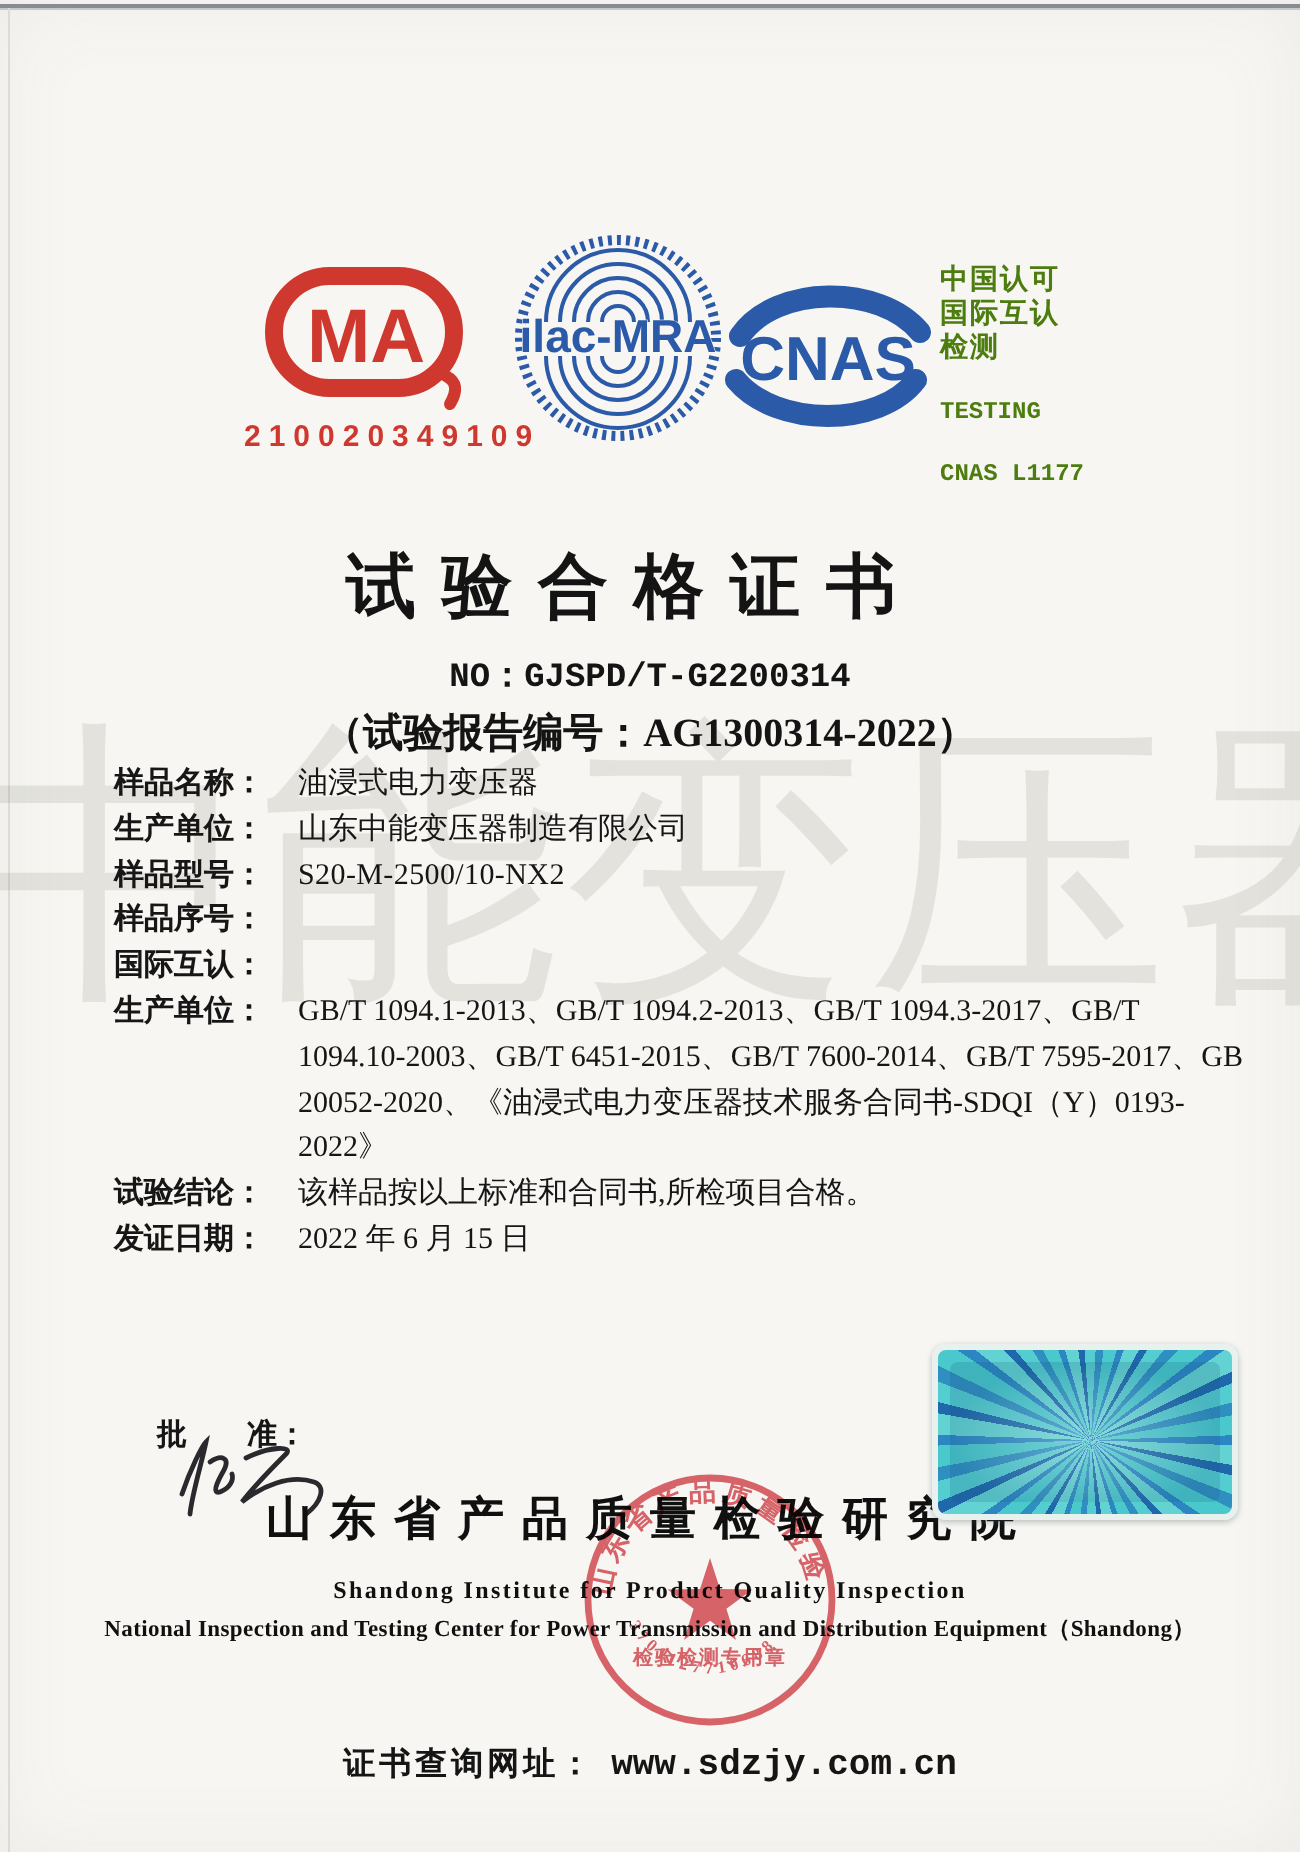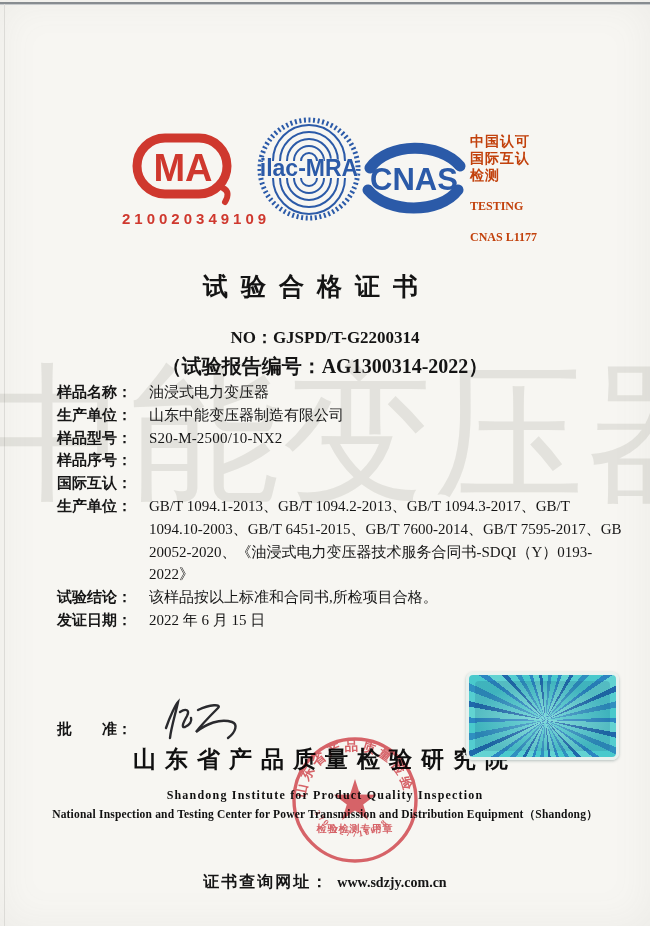--- a/index.html
+++ b/index.html
@@ -10,47 +10,47 @@
   .scan-top2{position:absolute;top:4px;left:0;right:0;height:1px;background:#c6c9cb;}
   .scan-left{position:absolute;top:4px;left:4px;bottom:0;width:1px;background:#dcdbd7;}
 
   
   .logo-row{position:absolute;top:112px;left:0;right:0;height:120px;}
   .cma{position:absolute;left:131px;top:16px;width:104px;height:80px;}
   .cma-number{position:absolute;left:122px;top:98px;width:122px;text-align:center;
       color:#cf382e;font-size:15px;font-weight:bold;letter-spacing:4px;font-family:"Liberation Sans",sans-serif;}
   .ilac{position:absolute;left:256px;top:4px;width:106px;height:106px;}
   .cnas-logo{position:absolute;left:362px;top:28px;width:104px;height:76px;}
-  .cnas-text{position:absolute;left:470px;top:21px;width:110px;color:#c2410c;
-      font-family:Liberation Serif, serif;font-weight:bold;}
+  .cnas-text{position:absolute;left:470px;top:21px;width:110px;color:#4d7c0f;
+      font-family:Liberation Mono, monospace;font-weight:bold;}
   .cnas-text .zh{font-size:14px;line-height:17px;letter-spacing:1px;}
   .cnas-text .en{font-size:12px;line-height:17px;letter-spacing:0px;margin-top:14px;}
 
   
   .title{position:absolute;top:270px;left:0;right:16px;text-align:center;
-      font-size:25px;font-weight:bold;letter-spacing:13px;color:#141414;}
+      font-size:35px;font-weight:bold;letter-spacing:13px;color:#141414;}
   .no-line{position:absolute;top:326px;left:0;right:0;text-align:center;
-      font-size:17px;font-weight:bold;color:#141414;}
+      font-size:17px;font-weight:bold;color:#141414;font-family:Liberation Mono, monospace;}
   .report-line{position:absolute;top:353px;left:0;right:0;text-align:center;
       font-size:20px;font-weight:bold;color:#141414;}
 
   
   .watermark{position:absolute;top:360px;left:-22px;width:760px;
       font-size:150px;line-height:150px;letter-spacing:2px;white-space:nowrap;
       color:rgba(125,123,115,0.16);z-index:0;pointer-events:none;}
 
   
   .fields{position:absolute;top:381px;left:57px;width:567px;z-index:1;color:#161616;}
   .frow{display:flex;align-items:flex-start;font-size:15px;line-height:22.8px;}
   .flabel{flex:0 0 92px;font-weight:bold;white-space:nowrap;}
   .fvalue{flex:1;}
   .fvalue.hang{padding-left:1em;text-indent:-1em;}
   .fvalue.mono-ish{letter-spacing:0.2px;}
 
-  .approve-row{position:absolute;top:708px;left:57px;display:flex;align-items:center;z-index:1;}
+  .approve-row{position:absolute;top:708px;left:57px;display:flex;align-items:center;z-index:1;flex-direction:column;}
   .approve-label{font-size:15px;font-weight:bold;color:#161616;}
   .signature{margin-left:22px;margin-top:-14px;}
 
   
   .stamp{position:absolute;left:290px;top:735px;width:130px;height:130px;z-index:3;
       opacity:0.82;mix-blend-mode:multiply;}
   .hologram{position:absolute;left:466px;top:672px;width:147px;height:82px;z-index:2;
       border-radius:7px;border:3px solid #e8f1ee;
       background:repeating-conic-gradient(from 8deg at 52% 55%,
         #49c9cc 0deg 8deg,#2b86c2 8deg 12deg,#62d3d2 12deg 20deg,#1f68ab 20deg 24deg,
@@ -61,21 +61,21 @@
 
   
   .inst{position:absolute;top:744px;left:0;right:0;text-align:center;z-index:1;color:#101010;}
   .inst-cn1{font-size:23px;font-weight:bold;letter-spacing:9px;}
   .inst-en1{font-size:12px;font-weight:bold;letter-spacing:1.2px;margin-top:13px;}
   .inst-cn2{font-size:21px;font-weight:bold;letter-spacing:6px;margin-top:4px;}
   .inst-en2{font-size:11.5px;font-weight:bold;letter-spacing:0.2px;margin-top:4px;}
 
   .url-row{position:absolute;top:872px;left:0;right:0;text-align:center;z-index:1;color:#151515;}
   .url-label{font-size:16px;font-weight:bold;letter-spacing:2px;}
-  .url-value{font-size:14px;font-weight:bold;font-family:Liberation Serif, serif;margin-left:8px;margin-top:42px;}
+  .url-value{font-size:18px;font-weight:bold;font-family:Liberation Mono, monospace;margin-left:8px;margin-top:42px;}
 </style>
 </head>
 <body>
 
 <div class="page">
   <div class="scan-top"></div>
   <div class="scan-top2"></div>
   <div class="scan-left"></div>
 
   <div class="watermark">中能变压器</div>

